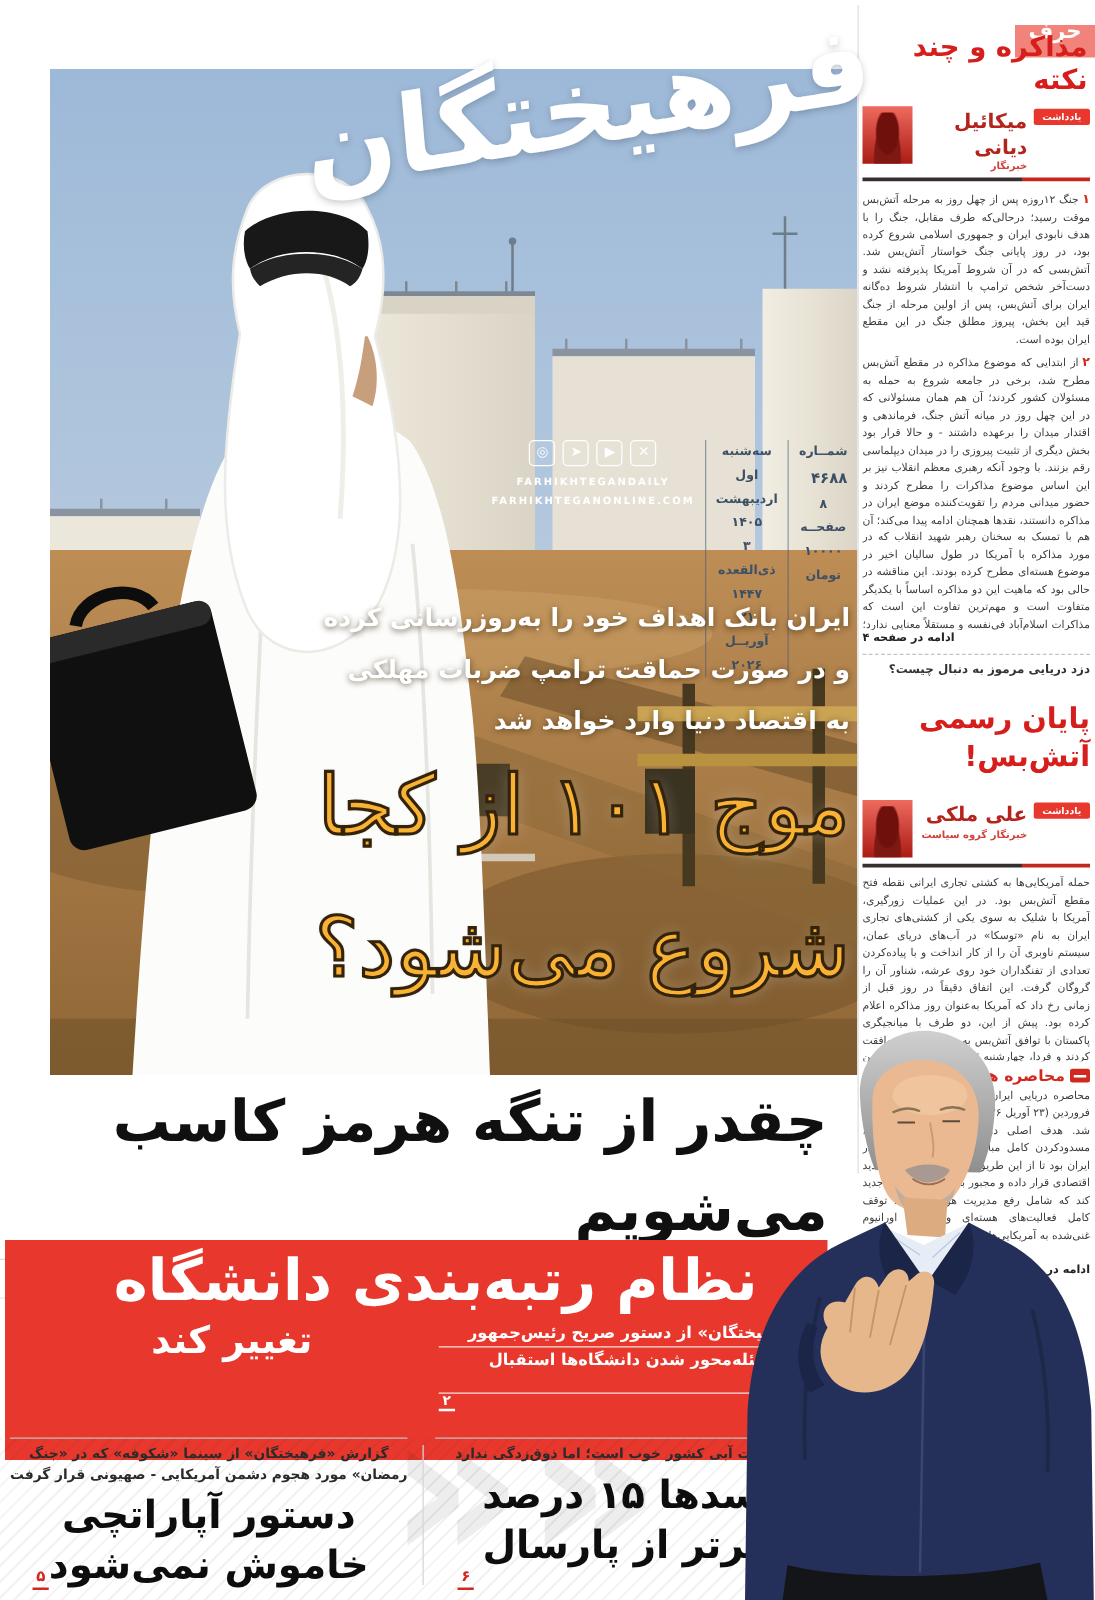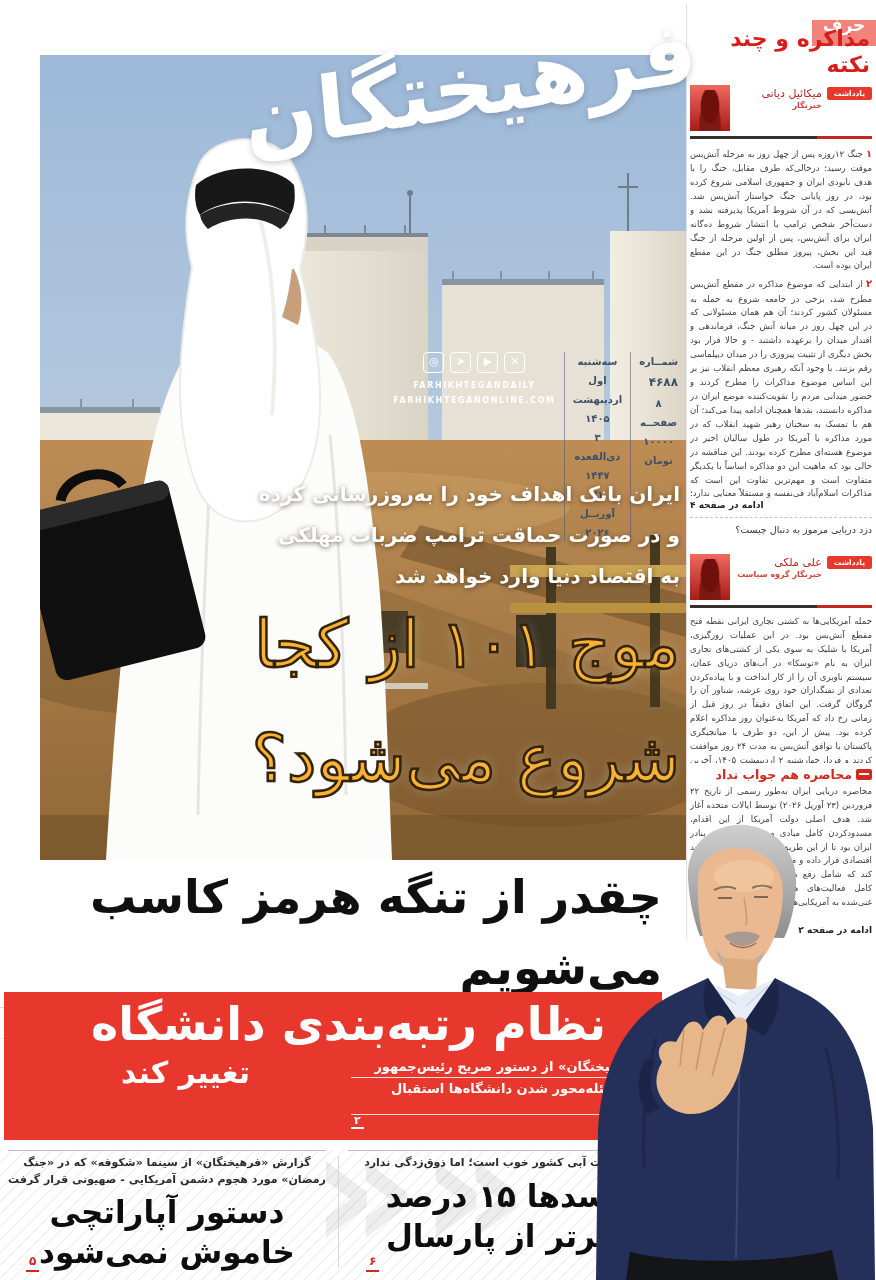--- a/index.html
+++ b/index.html
@@ -37,53 +37,53 @@
   .corner-tag span{display:block;margin-top:-5px;}
   .rc-h1{position:relative;z-index:2;margin:6px 2px 2px;font-size:22px;font-weight:bold;
         color:#d61f1c;text-align:right;line-height:1.2;}
   .byline{display:flex;align-items:flex-start;gap:5px;margin-top:6px;}
   .authpic{width:40px;height:46px;flex:0 0 auto;position:relative;
         background:linear-gradient(#ef6a5e,#a91c14);overflow:hidden;}
   .authpic .face{position:absolute;left:7px;right:7px;top:5px;bottom:0;
         background:radial-gradient(ellipse at 50% 38%,#70100c 0 46%,rgba(112,16,12,0) 54%),
                    radial-gradient(ellipse at 50% 90%,#7e1812 0 55%,rgba(126,24,18,0) 62%);}
   .byl-mid{flex:1;text-align:right;padding-top:2px;}
-  .byl-name{font-size:11px;font-weight:normal;color:#b5231d;line-height:1.3;}
+  .byl-name{font-size:16px;font-weight:bold;color:#b5231d;line-height:1.3;}
   .byl-role{font-size:8px;color:#d2413a;font-weight:bold;}
   .note-tag{flex:0 0 auto;background:#e8382e;color:#fff;font-size:7.5px;font-weight:bold;
         padding:2px 7px;border-radius:2px;margin-top:2px;}
   .byl-rule{height:3px;margin:5px 0 7px;
         background:linear-gradient(to left,#c3271d 0 30%,#35302e 30% 100%);}
   .rc-body p{font-size:8.6px;line-height:1.62;text-align:justify;color:#3c3c3c;margin:0 0 3px;}
   .pnum{color:#d2291f;font-weight:bold;font-size:10px;padding-left:3px;}
   .body1{height:352px;overflow:hidden;}
   .cont{font-size:9px;font-weight:bold;color:#222;margin-top:2px;}
   .cont.left{text-align:left;}
   .cont.right{text-align:right;}
   .article2{border-top:1px dashed #c3c3c3;margin-top:7px;padding-top:6px;}
-  .rc-kicker{font-size:9.5px;font-weight:normal;color:#333;text-align:right;margin-bottom:2px;}
+  .rc-kicker{font-size:9.5px;font-weight:bold;color:#333;text-align:right;margin-bottom:2px;}
   .rc-h2{font-size:23px;font-weight:bold;color:#d61f1c;text-align:right;line-height:1.32;}
   .body2a{height:148px;overflow:hidden;margin-top:4px;}
   .subhead-row{display:flex;align-items:center;gap:4px;margin:4px 0 3px;}
   .subhead-bullet{width:16px;height:11px;background:#d2291f;border-radius:2px;position:relative;}
   .subhead-bullet::after{content:"";position:absolute;left:3px;right:3px;top:4.5px;height:2px;background:#fff;}
   .rc-subhead{font-size:12.5px;font-weight:bold;color:#d2291f;}
   .body2b{height:138px;overflow:hidden;}
   .col-divider{position:absolute;left:686px;top:4px;width:1px;height:935px;background:#e0e0e0;}
   
   .hormuz{position:absolute;left:0;top:862px;width:662px;z-index:2;}
   .hormuz-h{font-size:46px;font-weight:bold;color:#101010;text-align:right;padding-left:6px;
         line-height:1.55;letter-spacing:-1px;}
   .hormuz-kicker{margin-top:2px;border-top:1px solid #d9d9d9;border-bottom:1px solid #e6e6e6;
         padding:7px 10px 6px;display:flex;justify-content:flex-start;align-items:center;gap:8px;
         font-size:13.5px;font-weight:bold;color:#1c1c1c;}
   .pagenum{color:#cf2a22;font-weight:bold;font-size:12px;border-bottom:2px solid #cf2a22;
         padding:0 3px;line-height:1.3;display:inline-block;}
   
-  .banner{position:absolute;left:4px;top:992px;width:658px;height:148px;background:#e8382e;
+  .banner{position:absolute;left:4px;top:992px;width:658px;height:176px;background:#e8382e;
         color:#fff;z-index:2;padding:4px 16px;box-sizing:border-box;}
   .banner .bl1{font-size:46px;font-weight:bold;text-align:right;line-height:1.25;
         padding-right:40px;}
   .banner-row2{display:flex;align-items:flex-start;margin-top:2px;}
   .banner-sub{width:295px;position:relative;padding-bottom:12px;}
   .banner-sub .s1,.banner-sub .s2{font-size:13px;font-weight:bold;text-align:right;
         padding:3px 2px;border-bottom:1px solid rgba(255,255,255,.85);}
   .banner-pn{position:absolute;left:0;bottom:-2px;color:#fff;font-weight:bold;font-size:11px;
         border-bottom:2px solid #fff;padding:0 3px;}
   .banner .bl2{flex:1;font-size:30px;font-weight:bold;text-align:center;line-height:1.1;}
@@ -252,20 +252,21 @@
     <div class="rc-body body1">
       <p><span class="pnum">۱</span><span>جنگ ۱۲روزه پس از چهل روز به مرحله آتش‌بس موقت رسید؛ درحالی‌که طرف مقابل، جنگ را با هدف نابودی ایران و جمهوری اسلامی شروع کرده بود، در روز پایانی جنگ خواستار آتش‌بس شد. آتش‌بسی که در آن شروط آمریکا پذیرفته نشد و دست‌آخر شخص ترامپ با انتشار شروط ده‌گانه ایران برای آتش‌بس، پس از اولین مرحله از جنگ قید این بخش، پیروز مطلق جنگ در این مقطع ایران بوده است.</span></p>
       <p><span class="pnum">۲</span><span>از ابتدایی که موضوع مذاکره در مقطع آتش‌بس مطرح شد، برخی در جامعه شروع به حمله به مسئولان کشور کردند؛ آن هم همان مسئولانی که در این چهل روز در میانه آتش جنگ، فرماندهی و اقتدار میدان را برعهده داشتند - و حالا قرار بود بخش دیگری از تثبیت پیروزی را در میدان دیپلماسی رقم بزنند. با وجود آنکه رهبری معظم انقلاب نیز بر این اساس موضوع مذاکرات را مطرح کردند و حضور میدانی مردم را تقویت‌کننده موضع ایران در مذاکره دانستند، نقدها همچنان ادامه پیدا می‌کند؛ آن هم با تمسک به سخنان رهبر شهید انقلاب که در مورد مذاکره با آمریکا در طول سالیان اخیر در موضوع هسته‌ای مطرح کرده بودند. این مناقشه در حالی بود که ماهیت این دو مذاکره اساساً با یکدیگر متفاوت است و مهم‌ترین تفاوت این است که مذاکرات اسلام‌آباد فی‌نفسه و مستقلاً معنایی ندارد؛ بلکه با اصول مذاکرات پایان جنگ معنا می‌شود. در تمام طول تاریخ، هر جنگی رابطه‌ای پایانی بوده و نقطه پایان هم مذاکره و قراردادی مابین طرفین نزاع و یا حتی طرف‌های سوم و چهارم و... است. این اصل هم بدیهی است که در شرایط موازنه قدرت، جنگ راه ندارد و ادامه داد و مذاکره.</span></p>
 
     </div>
     <div class="cont left">ادامه در صفحه ۴</div>
 
     <div class="article2">
       <div class="rc-kicker">دزد دریایی مرموز به دنبال چیست؟</div>
       <h2 class="rc-h2">
+        <div>پایان رسمی آتش‌بس!</div>
       </h2>
       <div class="byline">
         <span class="note-tag">یادداشت</span>
         <div class="byl-mid">
           <div class="byl-name">علی ملکی</div>
           <div class="byl-role">خبرنگار گروه سیاست</div>
         </div>
         <div class="authpic">
             <div class="face"></div>
           </div>

